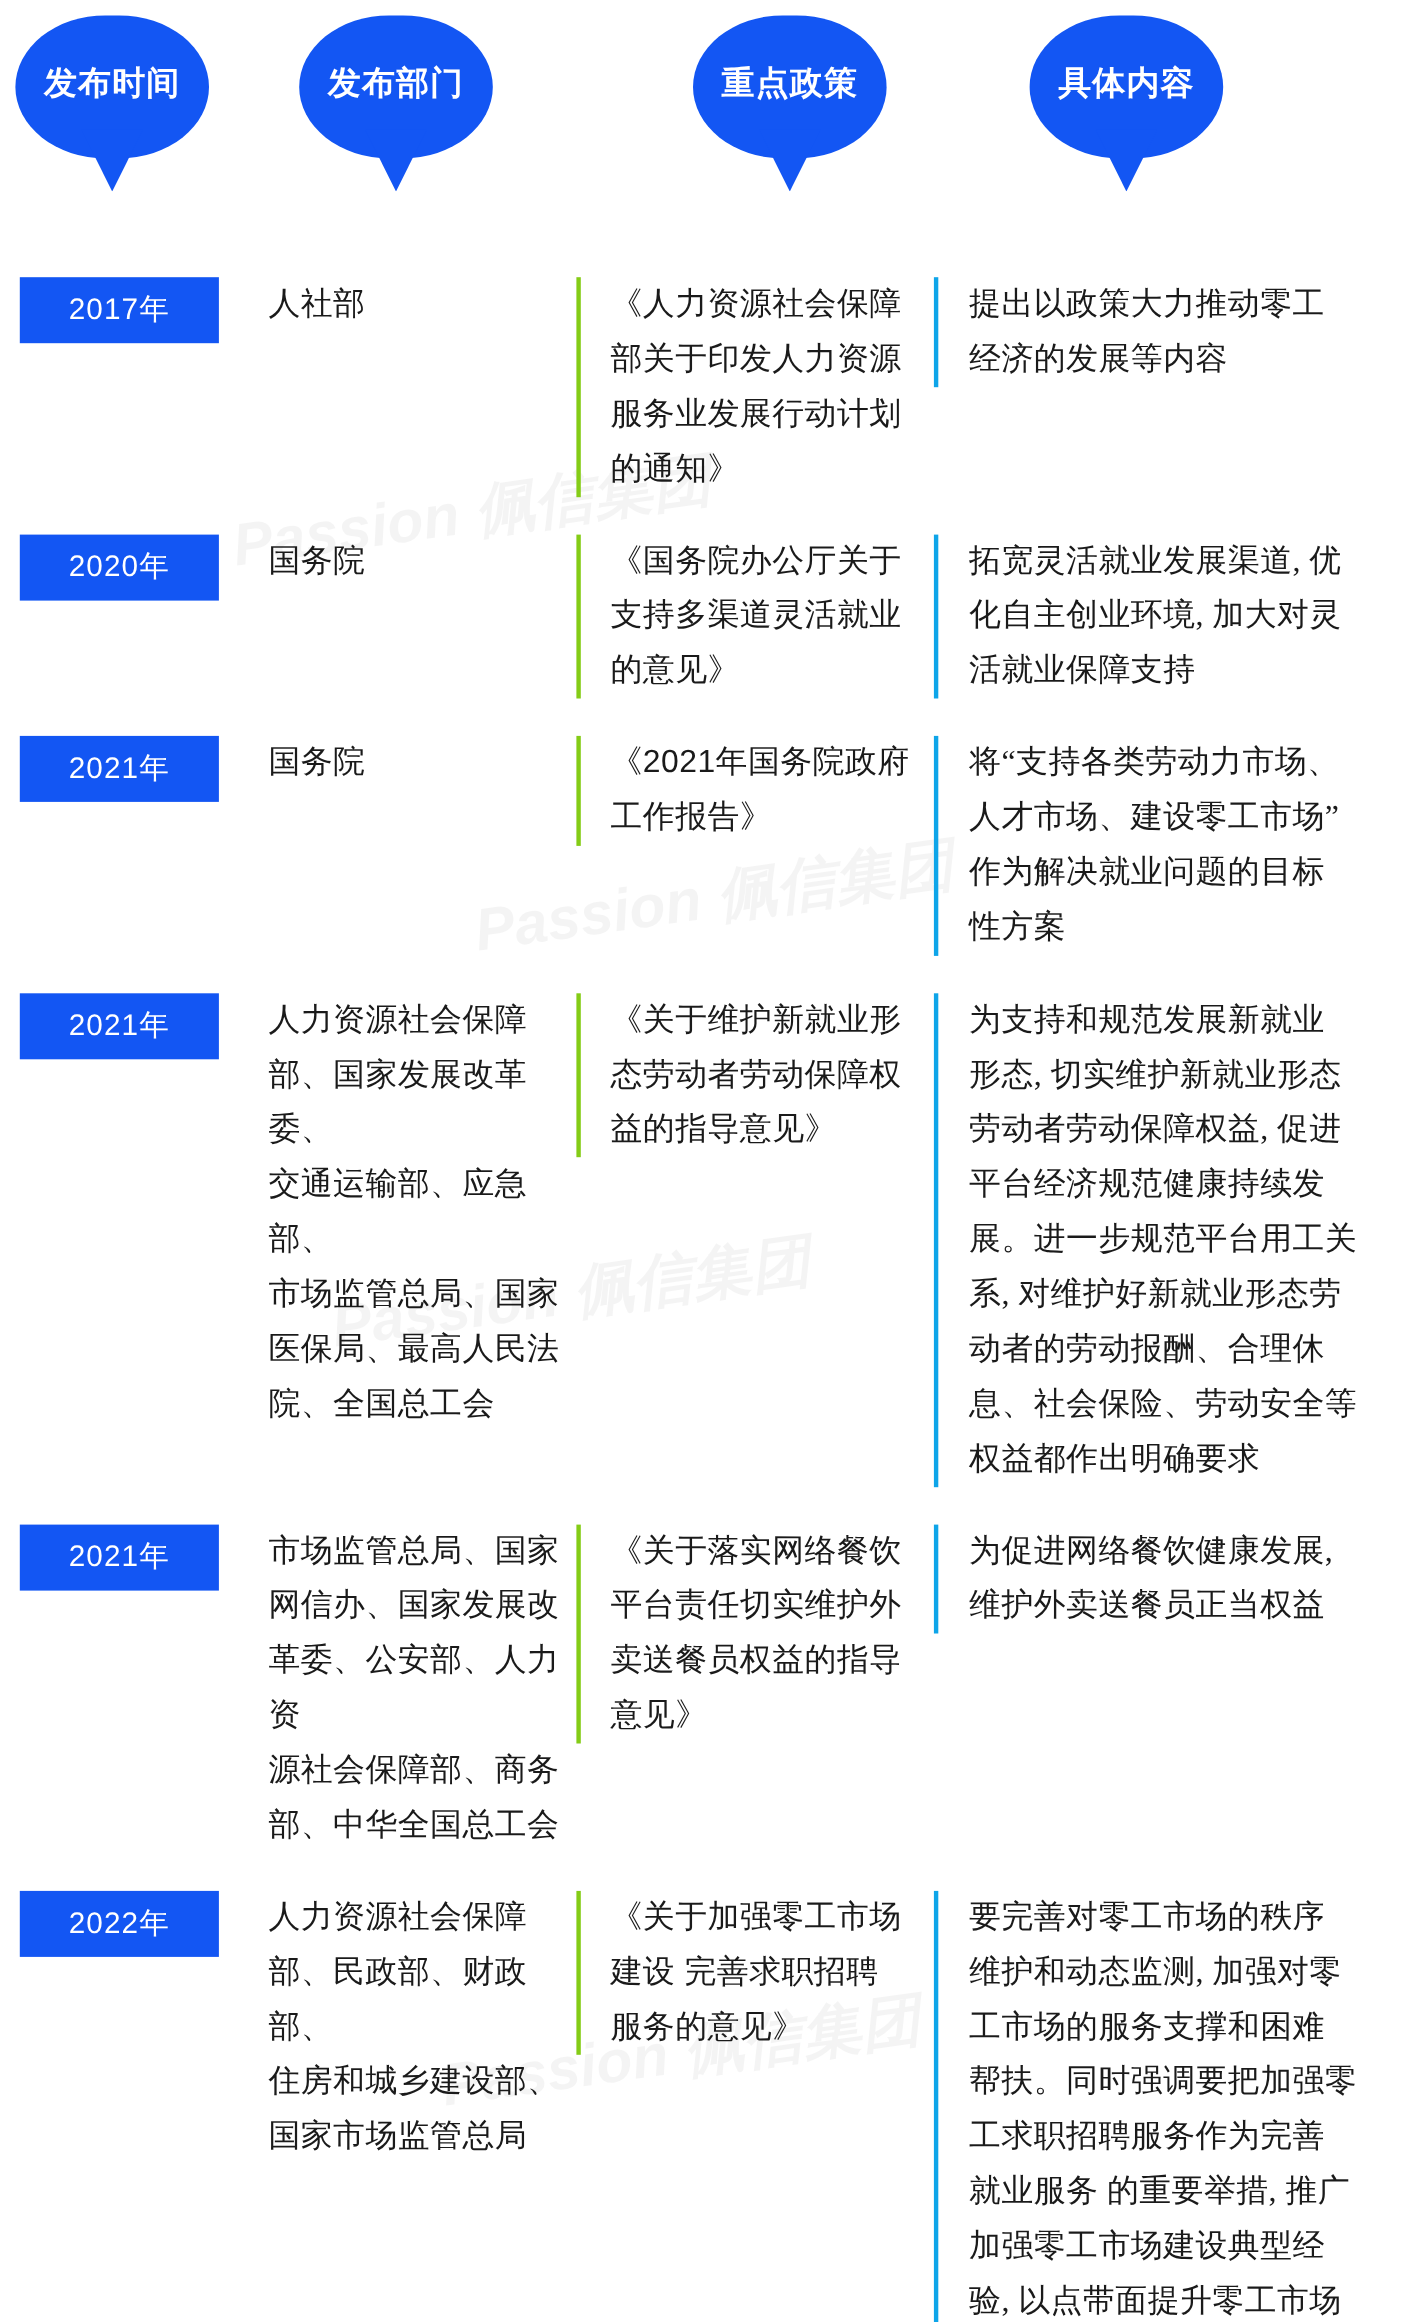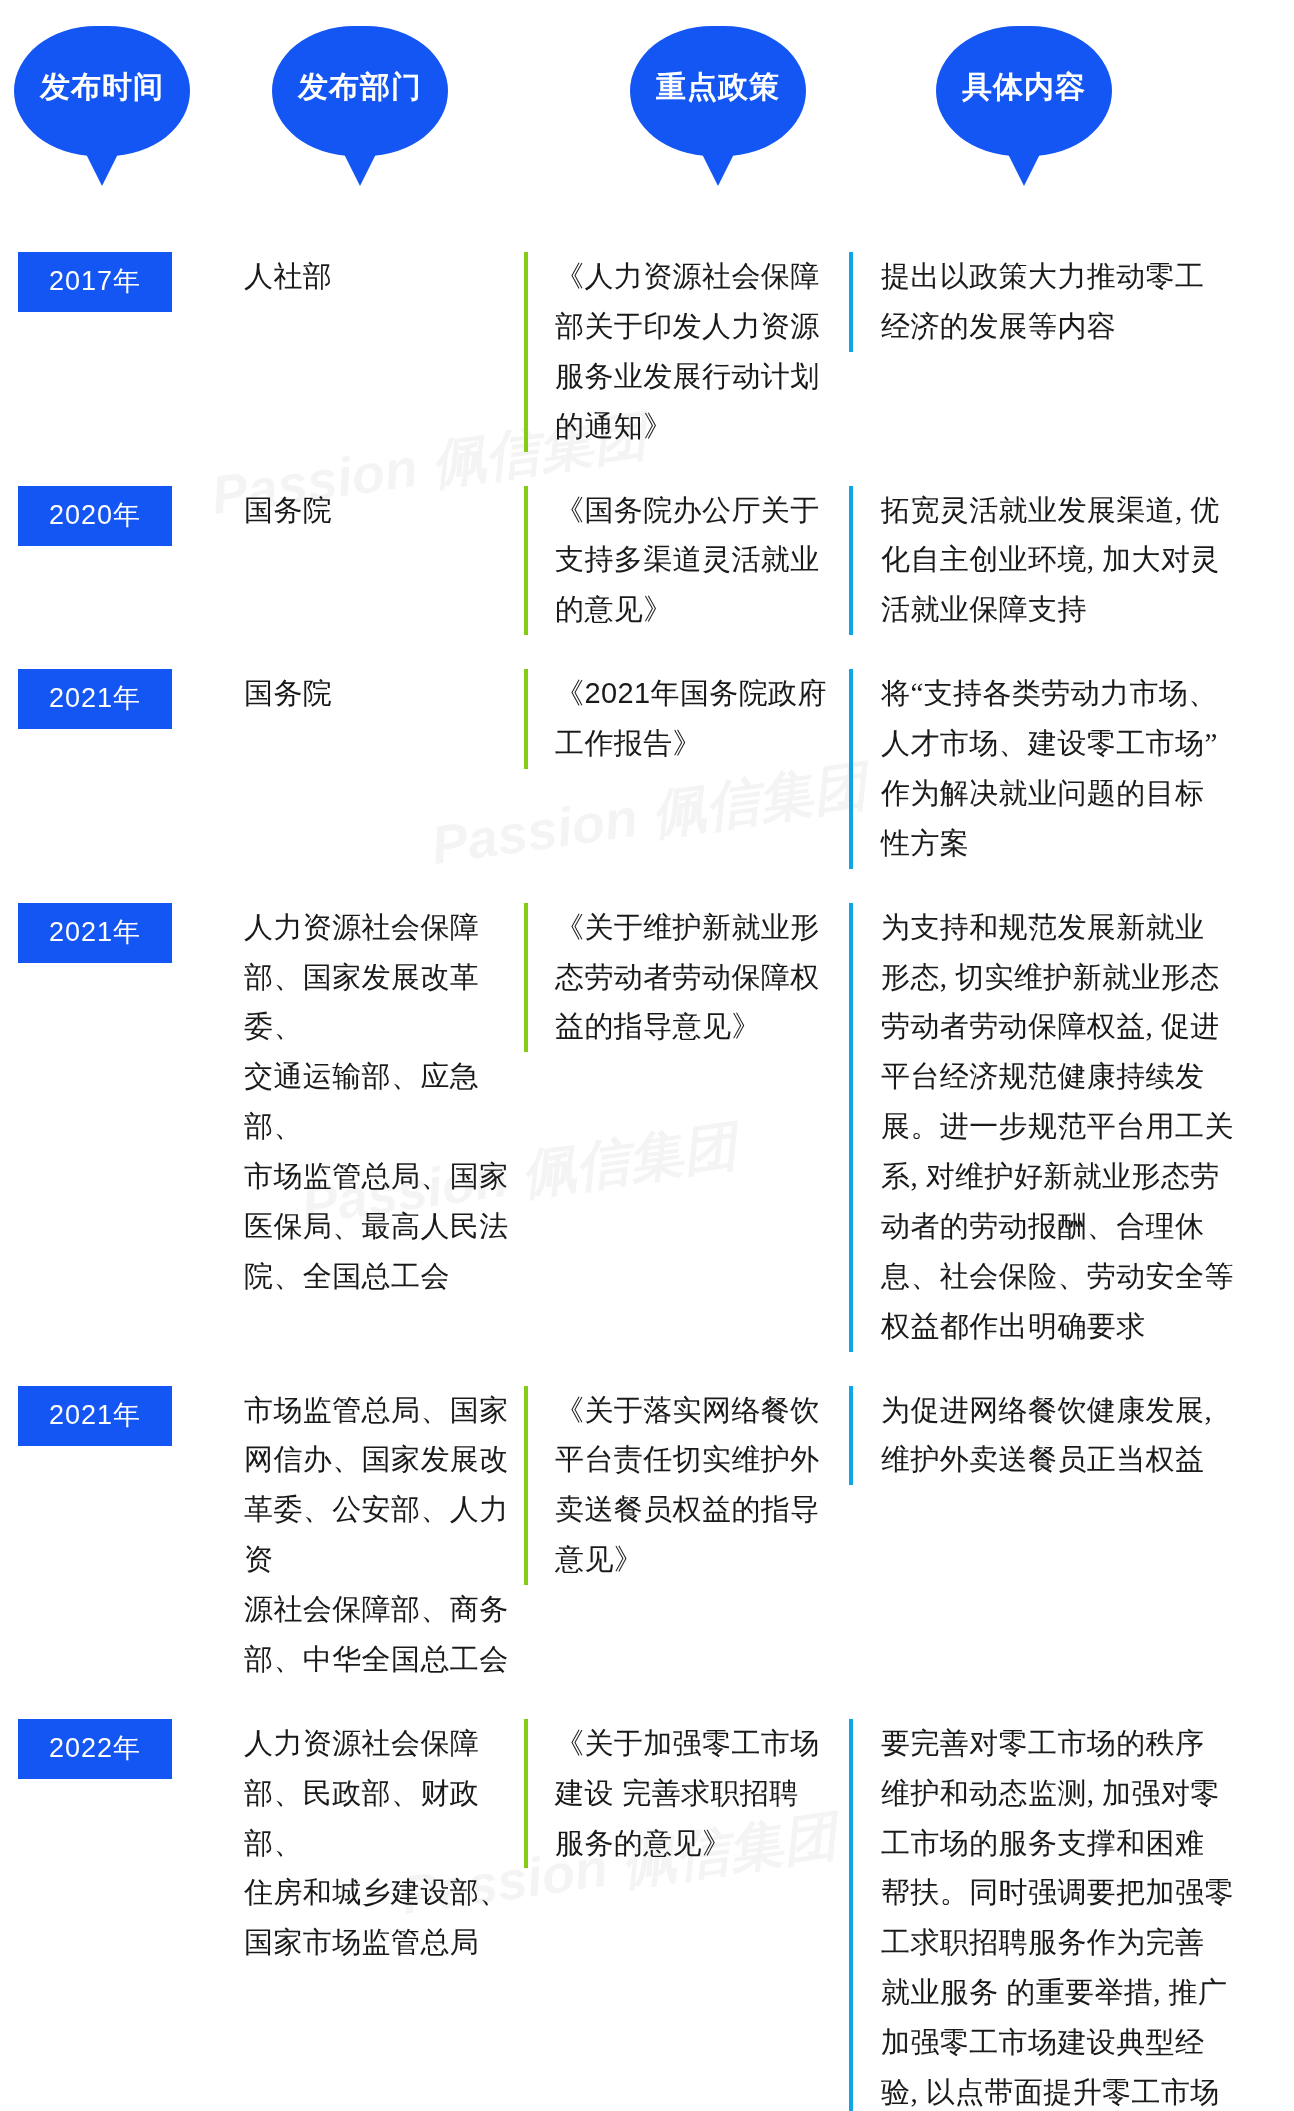--- a/index.html
+++ b/index.html
@@ -16,21 +16,21 @@
   }
   .page {
     position: relative;
     width: 1294px;
     height: 2111px;
   }
 
   
   .headers {
     position: absolute;
-    top: 12px;
+    top: 0;
     left: 0;
     width: 1066px;
     height: 190px;
   }
   .pin {
     position: absolute;
     top: 14px;
     width: 176px;
     height: 176px;
   }
@@ -105,21 +105,21 @@
     align-items: flex-start;
     padding-bottom: 34px;
   }
   .col-year {
     width: 214px;
     flex: 0 0 214px;
     padding-left: 18px;
     box-sizing: border-box;
   }
   .year-box {
-    width: 154px;
+    width: 181px;
     background: #1356f3;
     color: #ffffff;
     font-size: 27px;
     text-align: center;
     padding: 11px 0 13px 0;
     letter-spacing: 1px;
   }
   .col-dept {
     width: 310px;
     flex: 0 0 310px;

